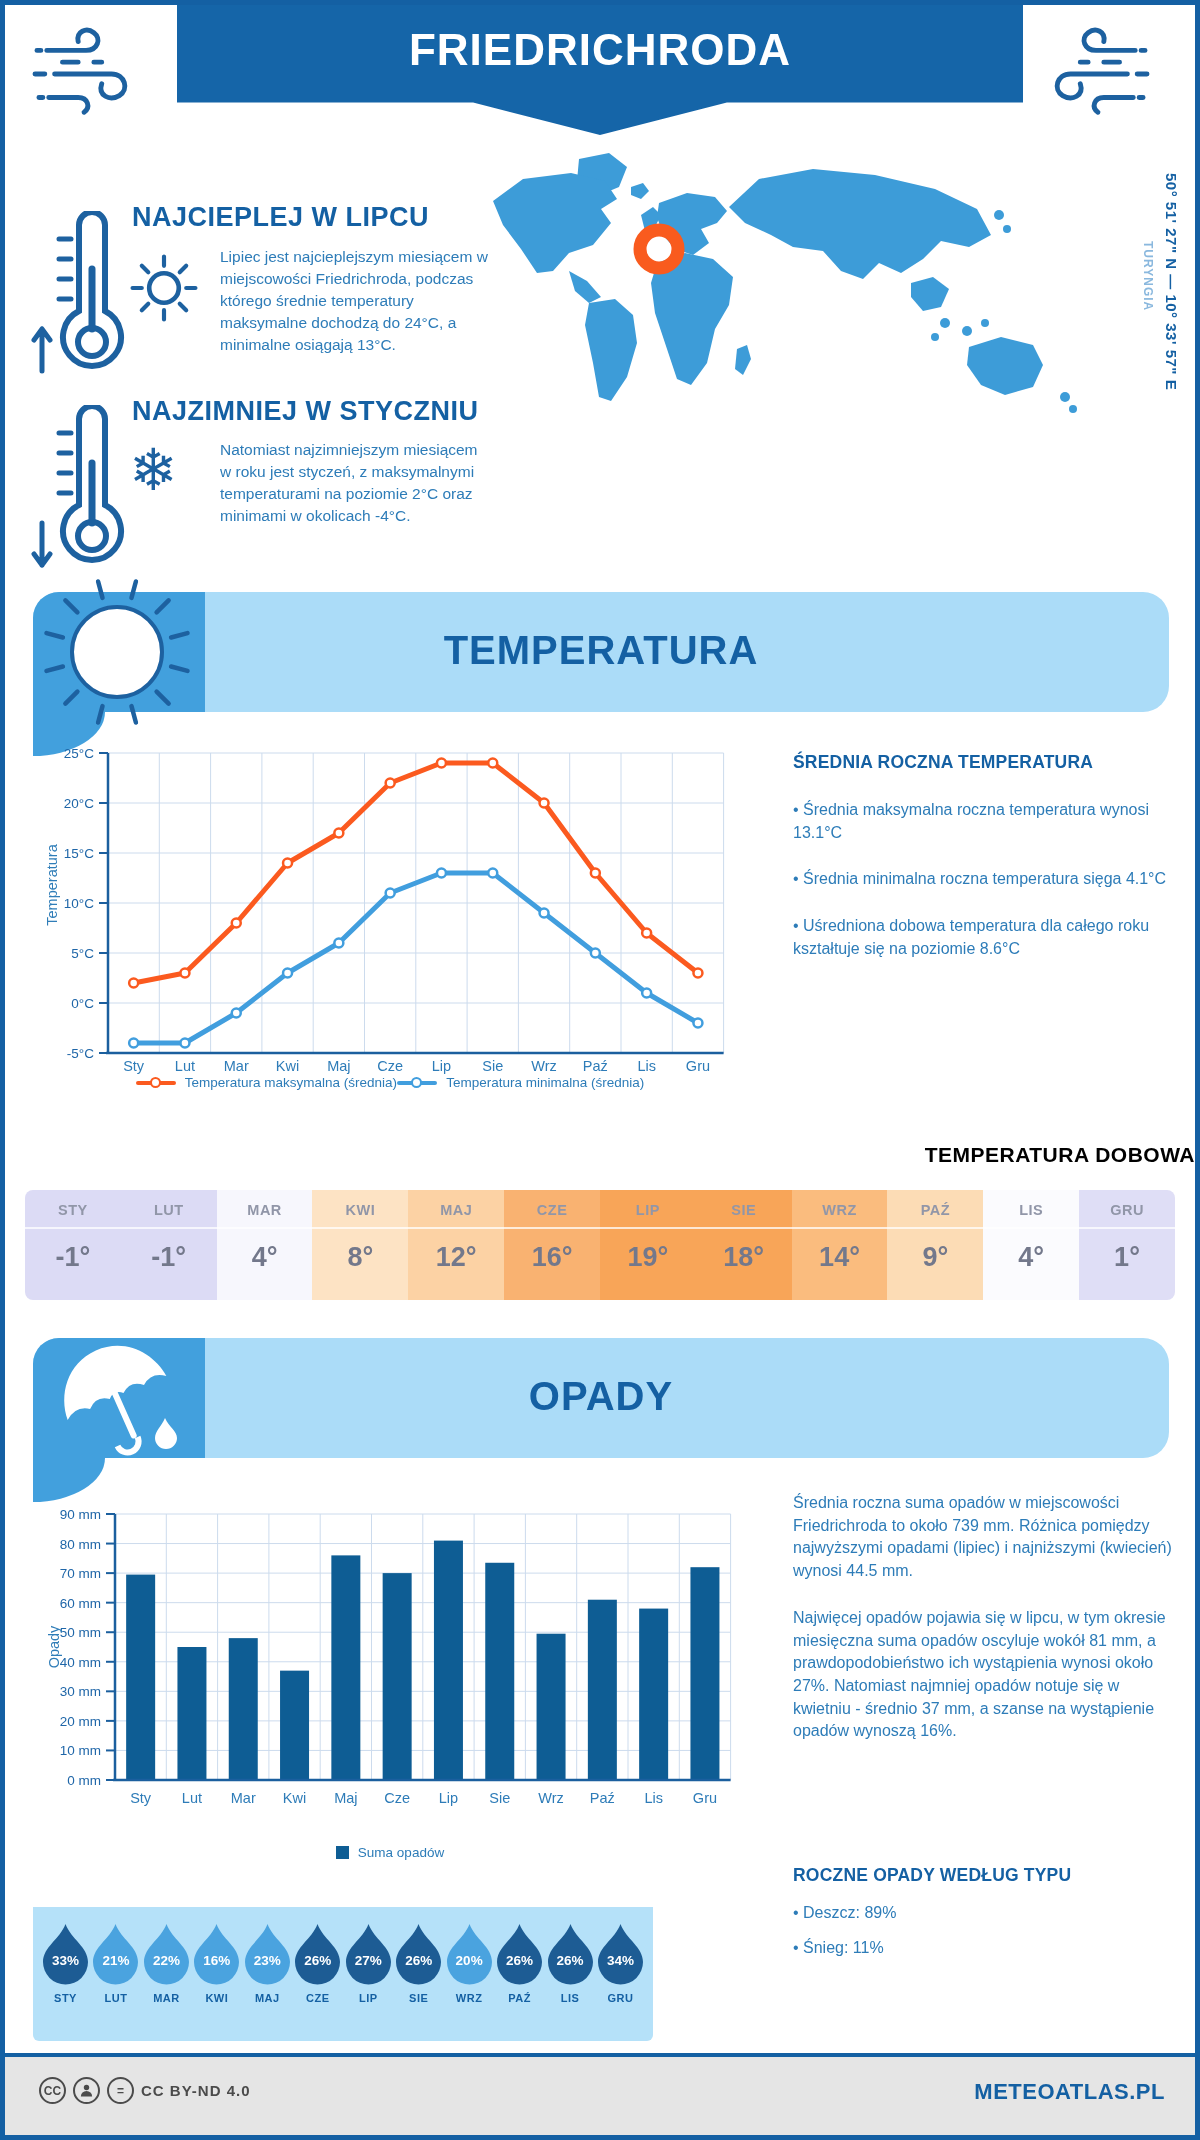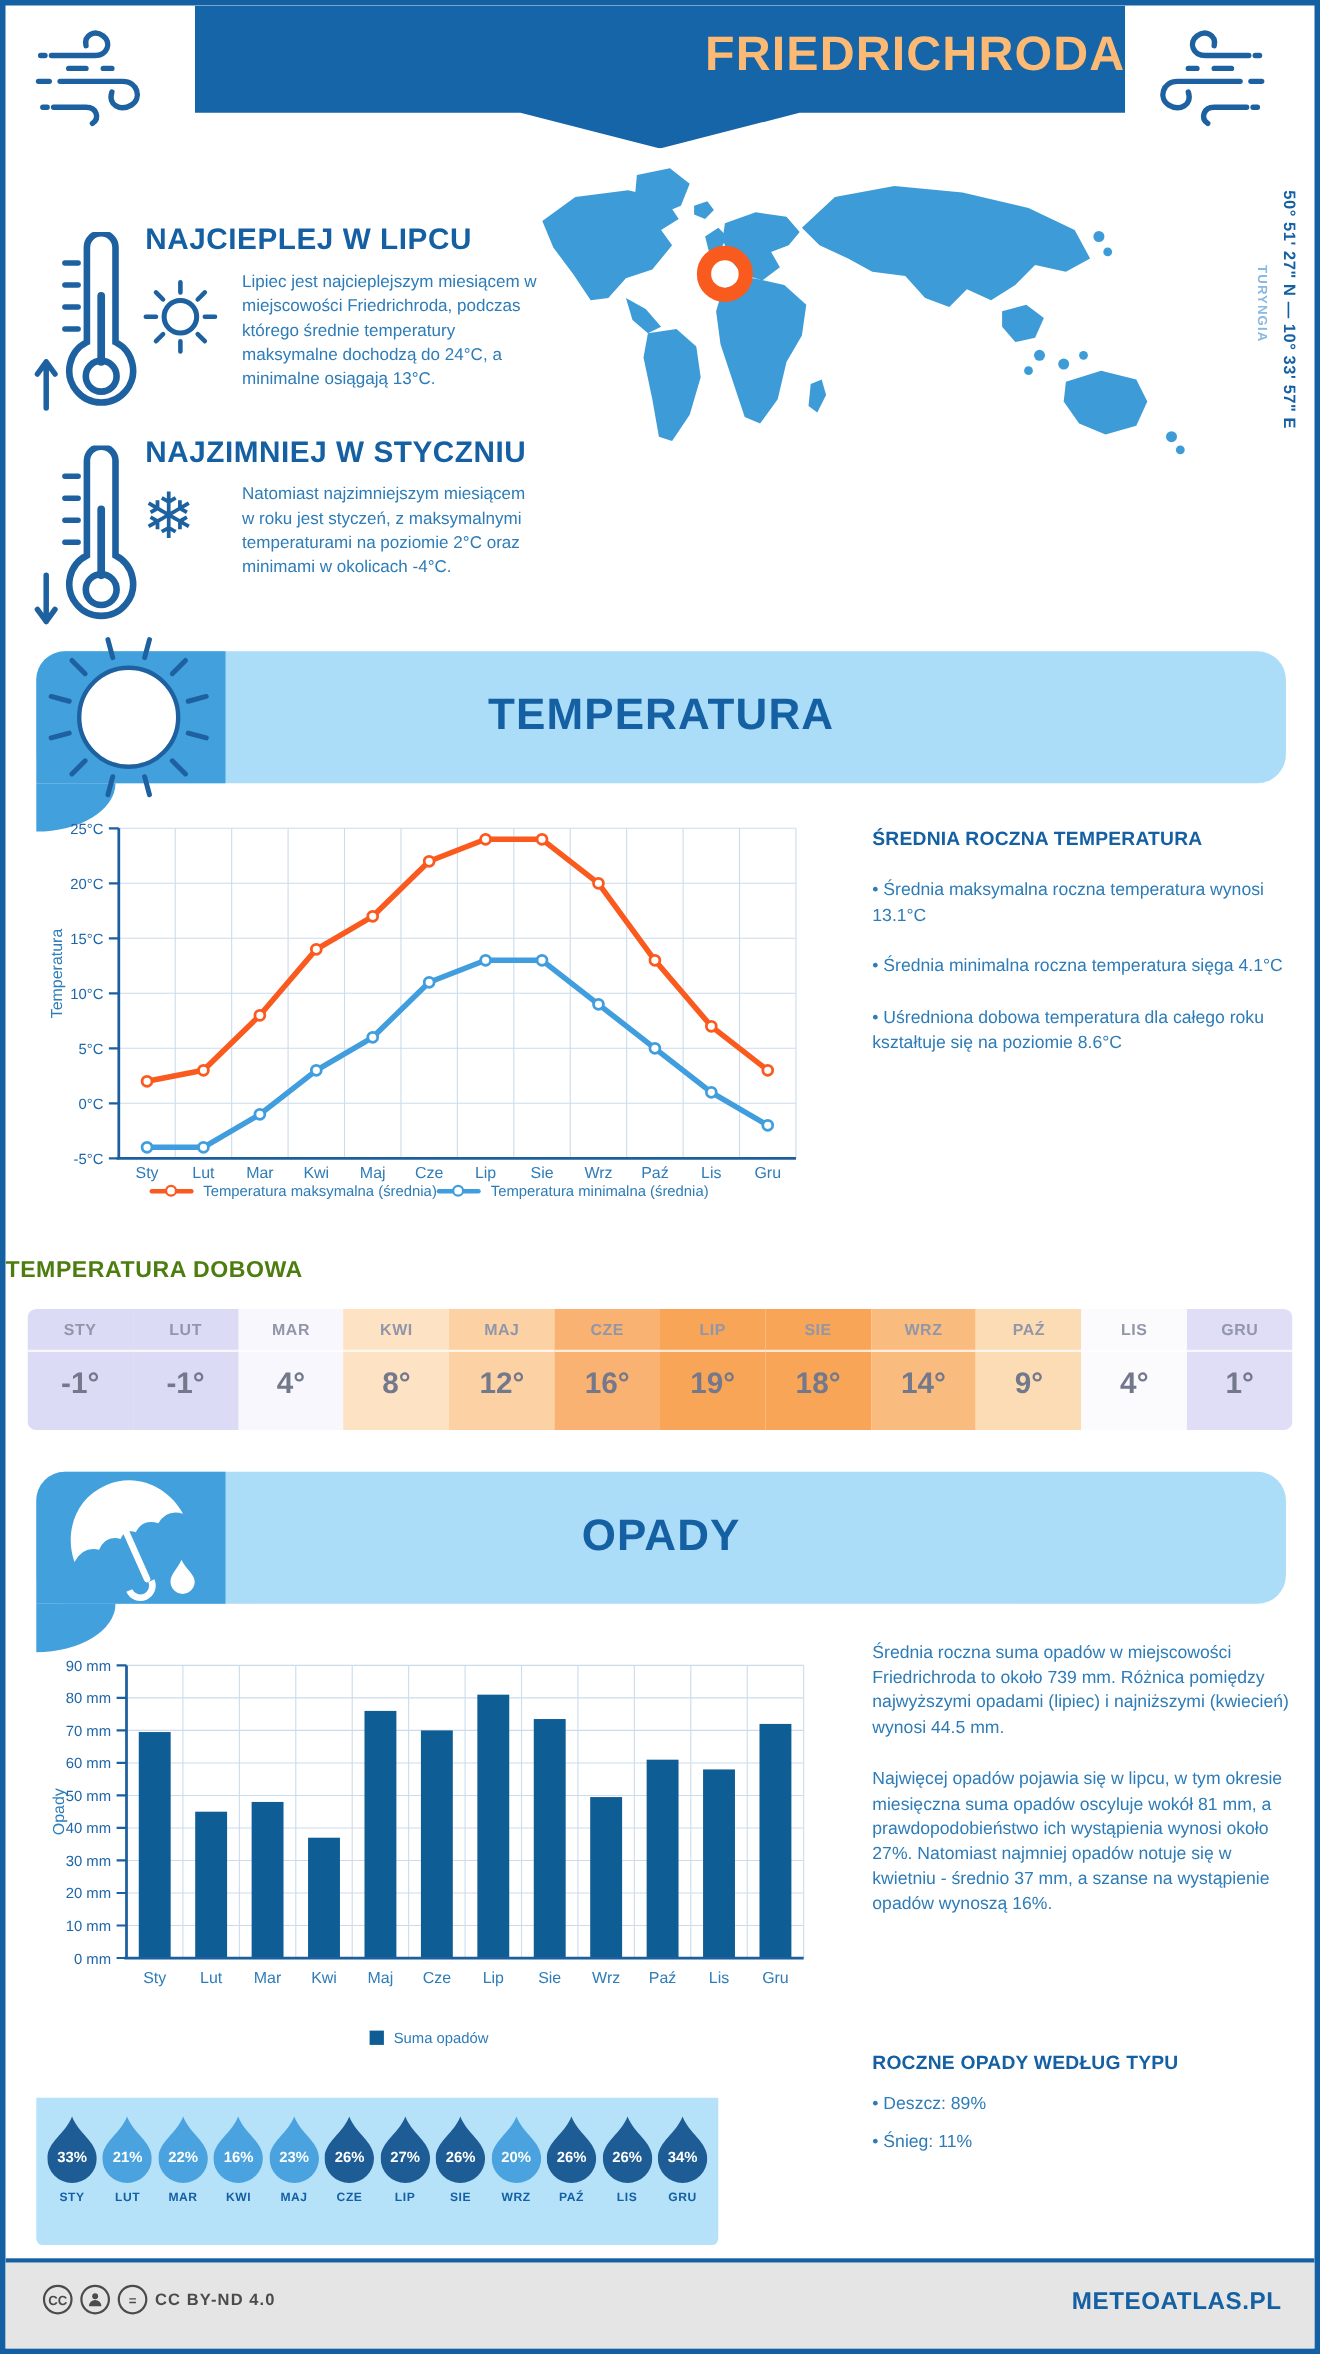--- a/index.html
+++ b/index.html
@@ -1,21 +1,21 @@
 <!DOCTYPE html>
 <html><head>
 <meta charset="utf-8">
 <style>
   html,body{margin:0;padding:0;background:#fff}
   .page{position:relative;width:1200px;height:2140px;background:#fff;border:5px solid #1460a3;
         box-sizing:border-box;overflow:hidden;font-family:"Liberation Sans",sans-serif}
   
   .ribbon{position:absolute;left:172px;top:0;width:846px;height:130px;background:#1565a8;
           clip-path:polygon(0 0,100% 0,100% 75%,65% 75%,50% 100%,35% 75%,0 75%)}
-  .title{position:absolute;top:20px;width:100%;text-align:right;color:#fdba74;font-size:44px;
+  .title{position:absolute;top:20px;width:100%;text-align:center;color:#ffffff;font-size:44px;
          font-weight:bold;letter-spacing:1px}
   .country{position:absolute;top:84px;width:100%;text-align:center;color:#fff;font-size:15px;
            font-weight:bold;letter-spacing:3px}
   .wind{position:absolute;top:14px;width:112px;height:104px}
   .wind.l{left:26px}.wind.r{left:1034px;transform:scaleX(-1)}
   
   .intro-heading{position:absolute;left:127px;color:#1460a3;font-size:27px;font-weight:bold;letter-spacing:.5px}
   .intro-text{position:absolute;left:215px;width:268px;color:#2d7cb8;font-size:15.5px;line-height:1.42}
   #warm-heading{top:197px}#warm-text{top:241px}
   #cold-heading{top:391px}#cold-text{top:434px}
@@ -53,21 +53,21 @@
                 background:#fff;border:2.5px solid var(--c)}
   .sq{width:13px;height:13px;background:#0e5d94;display:inline-block}
   
   .rcol{position:absolute;left:788px;width:384px;color:#2d7cb8;font-size:16px;line-height:1.42}
   .rcol h3{color:#1460a3;font-size:17.5px;margin:0 0 24px 0;font-weight:bold;letter-spacing:.2px}
   #temp-rcol{top:745px}#rain-rcol{top:1487px}
   .rcol p{margin:0 0 24px 0}
   #rain-type{position:absolute;left:788px;top:1858px;width:384px}
   #rain-type h3{margin-bottom:14px}#rain-type p{margin:12px 0 10px 0}
   
-  .daily-title{position:absolute;left:0;width:100%;top:1138px;text-align:left;color:#4d7c0f;
+  .daily-title{position:absolute;left:0;width:100%;top:1138px;text-align:right;color:#000000;
                font-size:21px;font-weight:bold;letter-spacing:.5px}
   .daily{position:absolute;left:20px;top:1185px;width:1150px;height:110px;display:flex;
          border-radius:8px;overflow:hidden}
   .cell{flex:1;display:flex;flex-direction:column;align-items:center}
   .cell-m{width:100%;text-align:center;padding:12px 0 9px;border-bottom:2px solid rgba(255,255,255,.75);
           font-size:14.5px;font-weight:bold;color:#9196a8;letter-spacing:.5px}
   .cell-v{padding:13px 0;font-size:27px;font-weight:bold;color:#73788b}
   
   .chance-bar{position:absolute;left:28px;top:1872px;width:620px;height:30px;background:#42a0dd;
               border-radius:10px 10px 0 0;color:#fff;text-align:center;font-weight:bold;font-size:15px;

